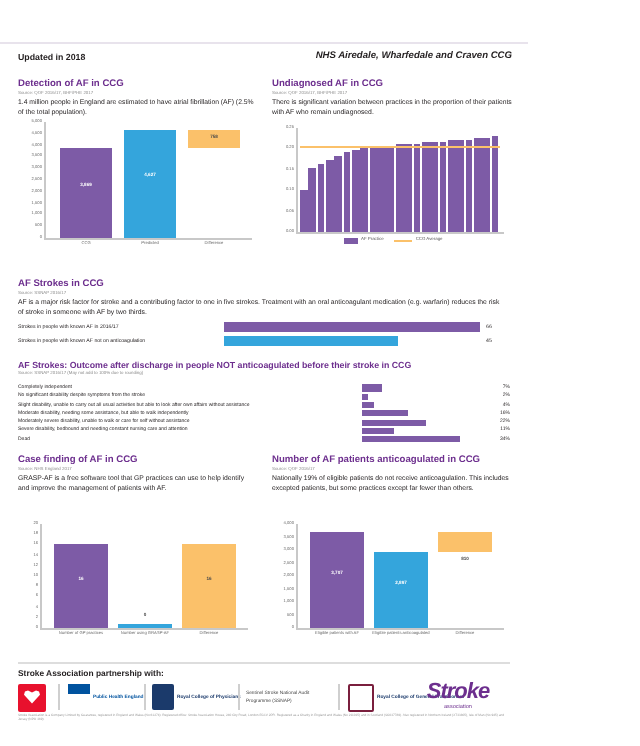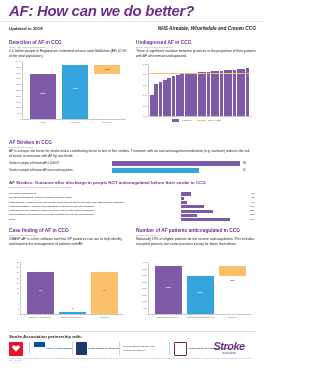--- a/index.html
+++ b/index.html
@@ -91,23 +91,20 @@
     color:#9a9a9a;line-height:1.5;}
   .legend{position:absolute;font-size:2.2px;color:#555;display:flex;align-items:center;gap:1.5px;}
   .lg-sw{width:7px;height:2.8px;display:inline-block;}
   .lg-line{width:9px;height:1px;background:#fbc16a;display:inline-block;}
 </style>
 </head>
 <body>
 
 <div class="page">
 
-  <div class="hdr">
-    <div class="hdr-title">AF: How can we do better?</div>
-  </div>
   <div class="hdr-rule"></div>
   <div class="updated">Updated in 2018</div>
   <div class="ccg-name">NHS Airedale, Wharfedale and Craven CCG</div>
 
   <div class="col-l" style="top:40px;">
     <div class="sect-title">Detection of AF in CCG</div>
     <div class="src">Source: QOF 2016/17, BHF/PHE 2017</div>
     <div class="body-txt">1.4 million people in England are estimated to have atrial fibrillation (AF) (2.5% of the total population).</div>
   </div>
 

